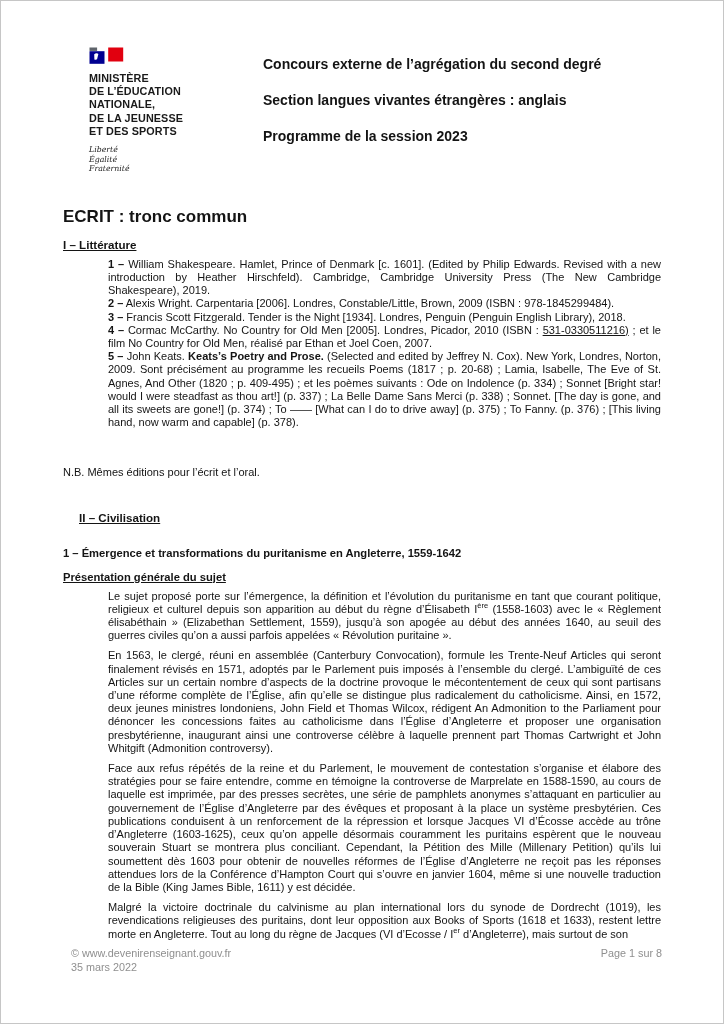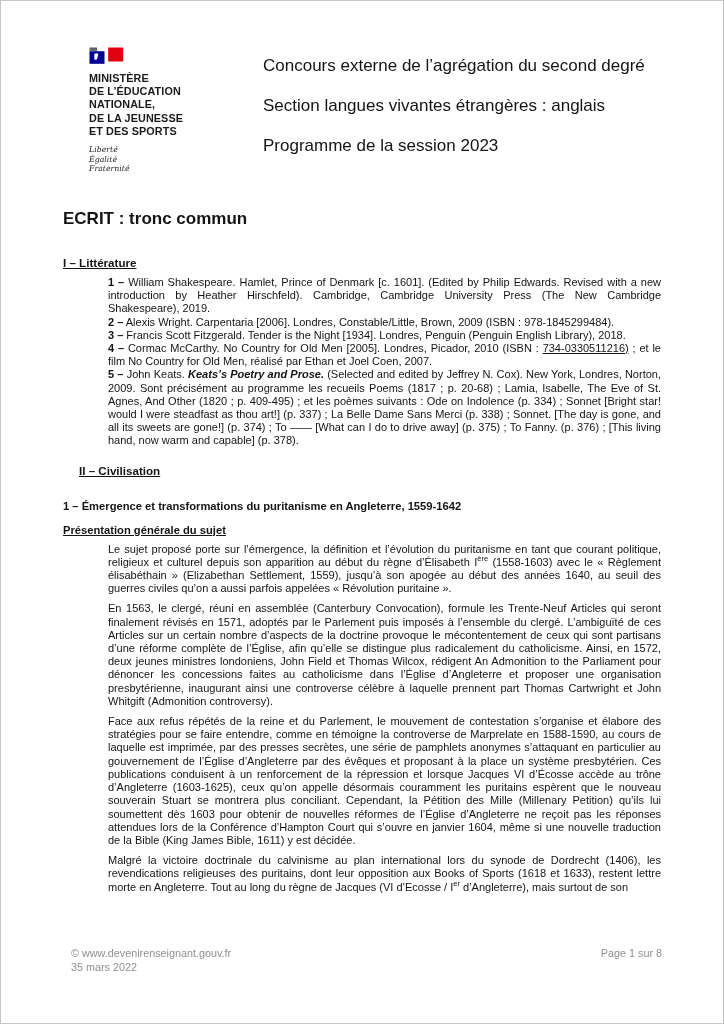--- a/index.html
+++ b/index.html
@@ -8,35 +8,35 @@
     box-shadow: inset 0 0 0 1px #c6c6c6;
     font-family:"Liberation Sans","DejaVu Sans",sans-serif;
     color:#141414; overflow:hidden; box-sizing:border-box;
   }
   .doc-header { display:flex; align-items:flex-start; padding:47px 56px 0 89px; }
   .logo { width:131px; flex:0 0 auto; }
   .flag { display:block; }
   .ministry-name { margin-top:7px; font-weight:bold; font-size:10.8px; line-height:13.2px; letter-spacing:0.1px; color:#1a1a1a; }
   .motto { margin-top:7px; font-family:"DejaVu Serif","Liberation Serif",serif; font-style:italic; font-size:7.8px; line-height:9.6px; color:#222; }
   .header-titles { margin-left:43px; padding-top:9px; }
-  .doc-title { font-weight:normal; font-size:17px; margin-bottom:20px; white-space:nowrap; }
+  .doc-title { font-weight:bold; font-size:14px; margin-bottom:20px; white-space:nowrap; }
   .content { padding:0 63px; }
   p { margin:0; }
   .h-ecrit { margin-top:33px; font-weight:bold; font-size:17px; }
-  .h-litt  { margin-top:27px; font-weight:bold; font-size:11.6px; text-decoration:underline; }
+  .h-litt  { margin-top:11px; font-weight:bold; font-size:11.6px; text-decoration:underline; }
   .items { margin-top:7px; }
   .item, .para, .note { font-size:11px; line-height:13.2px; }
   .item, .para { text-align:justify;margin-left:45px; }
   .note { margin-top:37px; }
-  .h-civ { margin-top:16px; font-weight:bold; font-size:11.6px; text-decoration:underline;padding-left:16px; }
+  .h-civ { margin-top:31px; font-weight:bold; font-size:11.6px; text-decoration:underline;padding-left:16px; }
   .h-subject { margin-top:23px; font-weight:bold; font-size:11.2px; }
   .h-presentation { margin-top:12px; font-weight:bold; font-size:11.2px;text-decoration:underline; }
   .para { margin-top:7px; }
   sup { font-size:7.5px; line-height:0; vertical-align:super; }
-  .bi { font-weight:bold; font-style:italic; }
+  .bi { font-weight:bold; }
   .u { text-decoration:underline; }
   .footer {
     position:absolute; left:63px; right:62px; top:947px;
     display:flex; justify-content:space-between; align-items:flex-start;
     color:#8f8f8f; font-size:10.8px; line-height:13.8px;margin-left:8px;
   }
 </style>
 </head>
 <body>
 
@@ -72,36 +72,37 @@
 
   <div class="content">
     <p class="h-ecrit">ECRIT : tronc commun</p>
 
     <p class="h-litt">I – Littérature</p>
 
     <div class="items">
       <p class="item"><b>1 –</b><span> William Shakespeare. Hamlet, Prince of Denmark [c. 1601]. (Edited by Philip Edwards. Revised with a new introduction by Heather Hirschfeld). Cambridge, Cambridge University Press (The New Cambridge Shakespeare), 2019.</span></p>
       <p class="item"><b>2 –</b><span> Alexis Wright. Carpentaria [2006]. Londres, Constable/Little, Brown, 2009 (ISBN : 978-1845299484).</span></p>
       <p class="item"><b>3 –</b><span> Francis Scott Fitzgerald. Tender is the Night [1934]. Londres, Penguin (Penguin English Library), 2018.</span></p>
-      <p class="item"><b>4 –</b><span> Cormac McCarthy. No Country for Old Men [2005]. Londres, Picador, 2010 (ISBN : </span><span class="u">734-0330511216)</span><span> ; et le film No Country for Old Men, réalisé par Ethan et Joel Coen, 2007.</span></p>
+      <p class="item"><b>4 –</b><span> Cormac McCarthy. No Country for Old Men [2005]. Londres, Picador, 2010 (ISBN : </span><span class="u">531-0330511216)</span><span> ; et le film No Country for Old Men, réalisé par Ethan et Joel Coen, 2007.</span></p>
       <p class="item"><b>5 –</b><span> John Keats. </span><span class="bi">Keats’s Poetry and Prose.</span><span> (Selected and edited by Jeffrey N. Cox). New York, Londres, Norton, 2009. Sont précisément au programme les recueils Poems (1817 ; p. 20-68) ; Lamia, Isabelle, The Eve of St. Agnes, And Other (1820 ; p. 409-495) ; et les poèmes suivants : Ode on Indolence (p. 334) ; Sonnet [Bright star! would I were steadfast as thou art!] (p. 337) ; La Belle Dame Sans Merci (p. 338) ; Sonnet. [The day is gone, and all its sweets are gone!] (p. 374) ; To —— [What can I do to drive away] (p. 375) ; To Fanny. (p. 376) ; [This living hand, now warm and capable] (p. 378).</span></p>
     </div>
 
+    <p class="note">N.B. Mêmes éditions pour l’écrit et l’oral.</p>
 
     <p class="h-civ">II – Civilisation</p>
     <p class="h-subject">1 – Émergence et transformations du puritanisme en Angleterre, 1559-1642</p>
     <p class="h-presentation">Présentation générale du sujet</p>
 
     <p class="para"><span>Le sujet proposé porte sur l’émergence, la définition et l’évolution du puritanisme en tant que courant politique, religieux et culturel depuis son apparition au début du règne d’Élisabeth I</span><sup>ère</sup><span> (1558-1603) avec le « Règlement élisabéthain » (Elizabethan Settlement, 1559), jusqu’à son apogée au début des années 1640, au seuil des guerres civiles qu’on a aussi parfois appelées « Révolution puritaine ».</span></p>
 
     <p class="para">En 1563, le clergé, réuni en assemblée (Canterbury Convocation), formule les Trente-Neuf Articles qui seront finalement révisés en 1571, adoptés par le Parlement puis imposés à l’ensemble du clergé. L’ambiguïté de ces Articles sur un certain nombre d’aspects de la doctrine provoque le mécontentement de ceux qui sont partisans d’une réforme complète de l’Église, afin qu’elle se distingue plus radicalement du catholicisme. Ainsi, en 1572, deux jeunes ministres londoniens, John Field et Thomas Wilcox, rédigent An Admonition to the Parliament pour dénoncer les concessions faites au catholicisme dans l’Église d’Angleterre et proposer une organisation presbytérienne, inaugurant ainsi une controverse célèbre à laquelle prennent part Thomas Cartwright et John Whitgift (Admonition controversy).</p>
 
     <p class="para">Face aux refus répétés de la reine et du Parlement, le mouvement de contestation s’organise et élabore des stratégies pour se faire entendre, comme en témoigne la controverse de Marprelate en 1588-1590, au cours de laquelle est imprimée, par des presses secrètes, une série de pamphlets anonymes s’attaquant en particulier au gouvernement de l’Église d’Angleterre par des évêques et proposant à la place un système presbytérien. Ces publications conduisent à un renforcement de la répression et lorsque Jacques VI d’Écosse accède au trône d’Angleterre (1603-1625), ceux qu’on appelle désormais couramment les puritains espèrent que le nouveau souverain Stuart se montrera plus conciliant. Cependant, la Pétition des Mille (Millenary Petition) qu’ils lui soumettent dès 1603 pour obtenir de nouvelles réformes de l’Église d’Angleterre ne reçoit pas les réponses attendues lors de la Conférence d’Hampton Court qui s’ouvre en janvier 1604, même si une nouvelle traduction de la Bible (King James Bible, 1611) y est décidée.</p>
 
-    <p class="para"><span>Malgré la victoire doctrinale du calvinisme au plan international lors du synode de Dordrecht (1406), les revendications religieuses des puritains, dont leur opposition aux Books of Sports (1618 et 1633), restent lettre morte en Angleterre. Tout au long du règne de Jacques (VI d’Ecosse / I</span><sup>er</sup><span> d’Angleterre), mais surtout de son</span></p>
+    <p class="para"><span>Malgré la victoire doctrinale du calvinisme au plan international lors du synode de Dordrecht (1019), les revendications religieuses des puritains, dont leur opposition aux Books of Sports (1618 et 1633), restent lettre morte en Angleterre. Tout au long du règne de Jacques (VI d’Ecosse / I</span><sup>er</sup><span> d’Angleterre), mais surtout de son</span></p>
   </div>
 
   <div class="footer">
     <div class="footer-left">
       <div>© www.devenirenseignant.gouv.fr</div>
       <div>35 mars 2022</div>
     </div>
     <div class="footer-right">Page 1 sur 8</div>
   </div>
 

